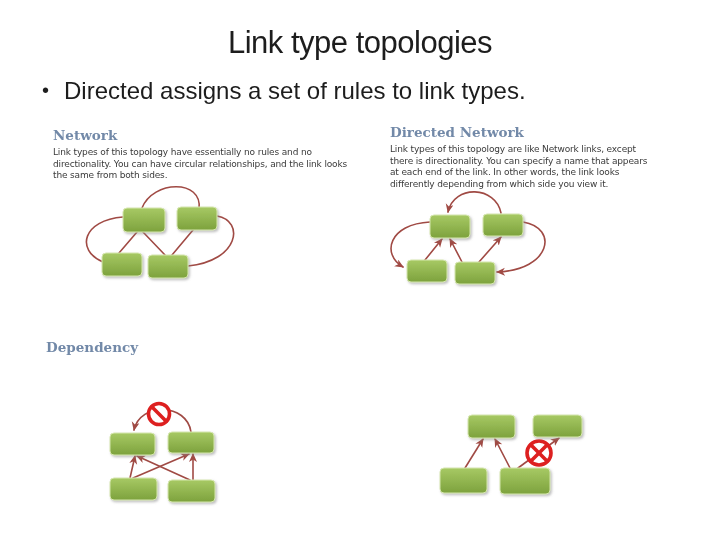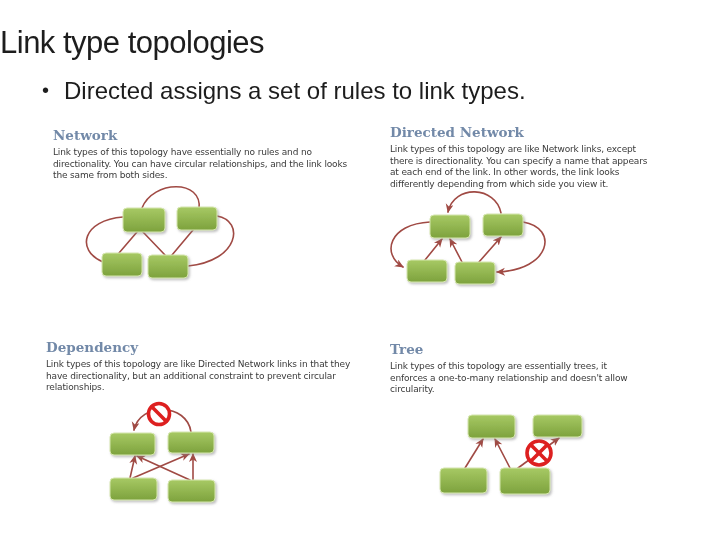--- a/index.html
+++ b/index.html
@@ -1,20 +1,20 @@
 <!DOCTYPE html>
 <html style="--c-title_text: #1d1d1d; --c-heading: #7289a8; --c-body_text: #3a3a3a; --c-node_top: #a7c964; --c-node_bottom: #7da23d; --c-node_stroke: #d6e7b0; --c-link: #a04a44; --c-prohibit: #dd2020;"><head>
 <meta charset="utf-8">
 <style>
   html,body{margin:0;padding:0;}
   body{width:720px;height:540px;overflow:hidden;background:#ffffff;
        font-family:"Liberation Sans",sans-serif;}
   #slide{position:relative;width:720px;height:540px;background:#ffffff;}
 
-  .title{position:absolute;left:0;top:24px;width:720px;
+  .title{position:absolute;left:0;top:24px;width:720px;text-align:center;
          font-size:31px;line-height:38px;letter-spacing:-0.5px;
          color:var(--c-title_text);}
   .bullet-line{position:absolute;left:42px;top:76px;width:650px;display:flex;
          align-items:baseline;font-size:24px;line-height:30px;
          color:var(--c-title_text);}
   .bullet-glyph{font-size:20px;margin-right:15px;position:relative;top:-2px;}
 
   .section{position:absolute;}
   .section h2{margin:0;font-family:"DejaVu Serif","Liberation Serif",serif;
          font-weight:bold;font-size:13.5px;line-height:16px;
@@ -74,27 +74,22 @@
     <p>Link types of this topology have essentially no rules and no directionality. You can have circular relationships, and the link looks the same from both sides.</p>
   </div>
 
   <div class="section sec-directed">
     <h2>Directed Network</h2>
     <p>Link types of this topology are like Network links, except there is directionality. You can specify a name that appears at each end of the link. In other words, the link looks differently depending from which side you view it.</p>
   </div>
 
   <div class="section sec-dependency">
     <h2>Dependency</h2>
-    <p>Link types of this topology are like Directed Network links in that they have directionality, but an additional constraint to prevent circular relationships.</p>
   </div>
 
-  <div class="section sec-tree">
-    <h2>Tree</h2>
-    <p>Link types of this topology are essentially trees, it enforces a one-to-many relationship and doesn't allow circularity.</p>
-  </div>
 
   <svg class="diagram svg-network" width="230" height="130" viewBox="0 0 230 130">
     <path class="link" d="M 69,30 C 80,2 130,1 126,31"></path>
     <path class="link" d="M 50,39 C 10,42 2,72 30,84"></path>
     <path class="link" d="M 144,38 C 172,43 166,83 115,88"></path>
     <path class="link" d="M 64,54 L 46,75"></path>
     <path class="link" d="M 70,54 L 92,77"></path>
     <path class="link" d="M 120,52 L 99,77"></path>
     <rect class="node" x="50" y="30" width="42" height="24" rx="4"></rect>
     <rect class="node" x="104" y="29" width="40" height="23" rx="4"></rect>

